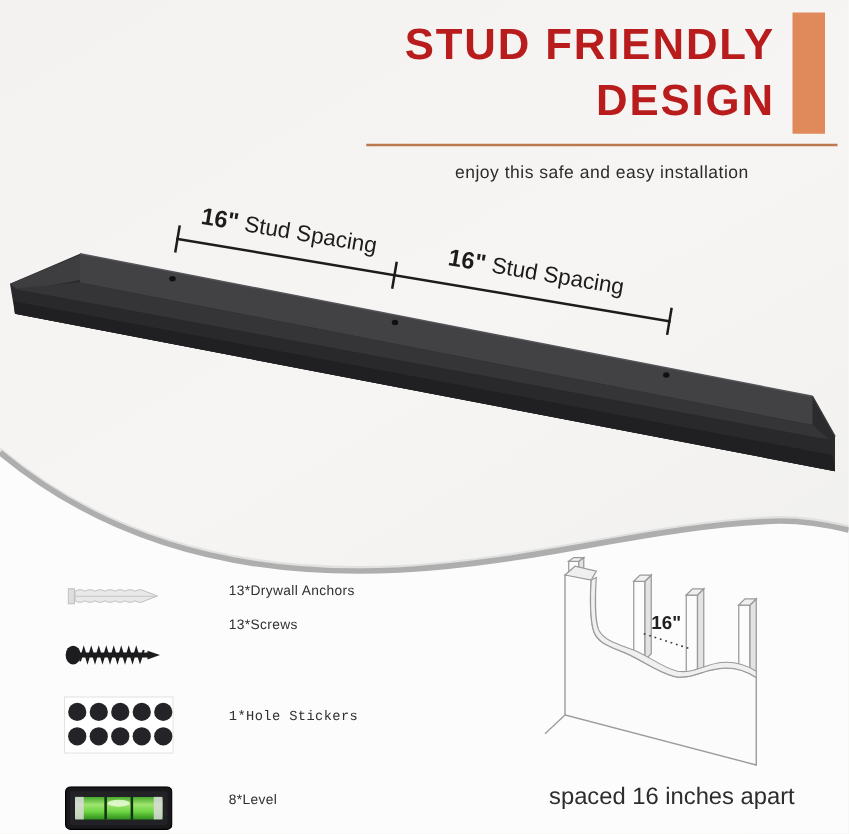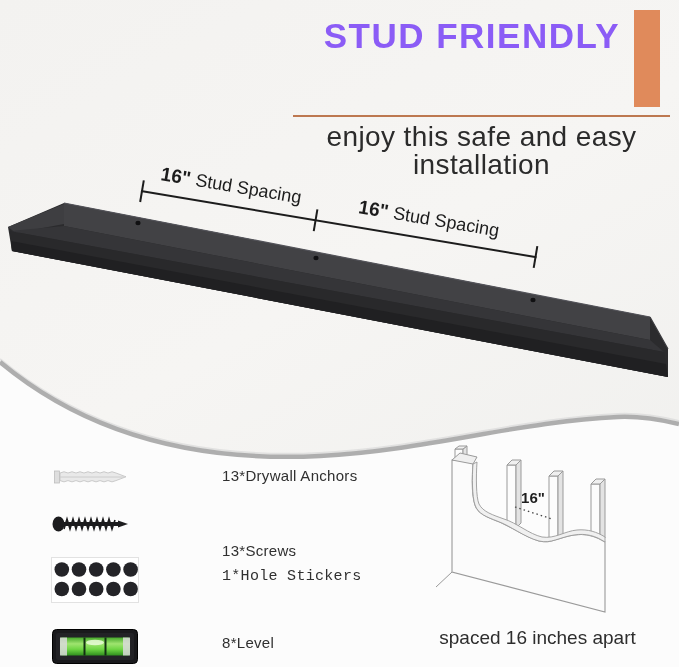--- a/index.html
+++ b/index.html
@@ -6,39 +6,39 @@
   body{
     width:679px;height:667px;position:relative;overflow:hidden;
     font-family:"Liberation Sans",sans-serif;
     background:linear-gradient(150deg,#f3f2f0 0%,#f6f5f3 45%,#eeeeec 100%);
   }
   .abs{position:absolute;}
   svg{position:absolute;left:0;top:0;pointer-events:none;}
 
   
   .title-block{top:13px;right:59px;text-align:right;
-    font-weight:bold;font-size:35px;line-height:45px;letter-spacing:1.5px;color:#8b5cf6;}
+    font-weight:bold;font-size:35px;line-height:45px;letter-spacing:1.5px;color:#b91c1c;}
   .accent-bar{left:634px;top:10px;width:26px;height:97px;background:#e08a5b;}
   .divider{left:293px;top:115px;width:377px;height:2px;background:#bd7850;}
   .subtitle{left:293px;top:123px;width:377px;text-align:center;
-    font-size:28px;line-height:28px;color:#2b2b2b;letter-spacing:0.4px;}
+    font-size:14px;line-height:28px;color:#2b2b2b;letter-spacing:0.4px;}
 
   
   .dim{left:141px;top:191px;width:401px;height:0;transform:rotate(9.5deg);transform-origin:0 0;}
   .dim-line{position:absolute;left:0;top:-1px;width:401px;height:2px;background:#1c1c1c;}
   .dim-tick{position:absolute;top:-11px;width:2px;height:22px;background:#1c1c1c;}
   .t0{left:0;} .t1{left:176px;} .t2{left:399px;}
   .dim-label{position:absolute;top:-31px;height:27px;font-size:18px;color:#1c1c1c;
     text-align:center;white-space:nowrap;}
   .l0{left:0;width:176px;} .l1{left:176px;width:225px;}
   .dim-val{font-weight:bold;font-size:19px;}
 
   
-  .hw-label{left:183px;font-size:15px;font-weight:500;color:#303030;letter-spacing:0.3px;white-space:nowrap;margin-left:39px;}
-  .hw0{top:467px;} .hw1{top:542px;} .hw2{top:568px;font-family:Liberation Mono, monospace;} .hw3{top:634px;}
+  .hw-label{left:183px;font-size:11px;font-weight:500;color:#303030;letter-spacing:0.3px;white-space:nowrap;}
+  .hw0{top:467px;} .hw1{top:494px;} .hw2{top:568px;font-family:Liberation Mono, monospace;} .hw3{top:634px;}
   .icon-anchor{left:54px;top:466px;}
   .icon-screw{left:52px;top:515px;}
   .icon-stickers{left:51px;top:557px;}
   .icon-level{left:52px;top:629px;}
   .icon{position:absolute;}
 
   
   .stud-caption{left:420px;top:626px;width:235px;text-align:center;
     font-size:19px;line-height:23px;color:#2d2d2d;}
 </style>
@@ -73,20 +73,21 @@
   <div class="dim-line"></div>
   <div class="dim-tick t0"></div>
   <div class="dim-tick t1"></div>
   <div class="dim-tick t2"></div>
   <div class="dim-label l0"><span class="dim-val">16"</span>&nbsp;<span>Stud Spacing</span></div>
   <div class="dim-label l1"><span class="dim-val">16"</span>&nbsp;<span>Stud Spacing</span></div>
 </div>
 
 <div class="abs title-block">
   <div>STUD FRIENDLY</div>
+  <div>DESIGN</div>
 </div>
 <div class="abs accent-bar"></div>
 <div class="abs divider"></div>
 <div class="abs subtitle">enjoy this safe and easy installation</div>
 
 <svg class="icon icon-anchor" width="74" height="22" viewBox="0 0 74 22">
   <rect x="0.5" y="5" width="5" height="12" fill="#dedede" stroke="#bdbdbd" stroke-width="0.8"></rect>
   <path d="M6,7 q4,-2.5 8,0 q4,-2.5 8,0 q4,-2.5 8,0 q4,-2.5 8,0 q4,-2.5 8,0 q4,-2.5 8,0 q4,-2.5 8,0 l10,3.8 l-10,3.8 q-4,2.5 -8,0 q-4,2.5 -8,0 q-4,2.5 -8,0 q-4,2.5 -8,0 q-4,2.5 -8,0 q-4,2.5 -8,0 q-4,2.5 -8,0 z" fill="#e9e9e9" stroke="#c0c0c0" stroke-width="0.8"></path>
   <line x1="6" y1="11" x2="70" y2="11" stroke="#cccccc" stroke-width="1"></line>
 </svg>

